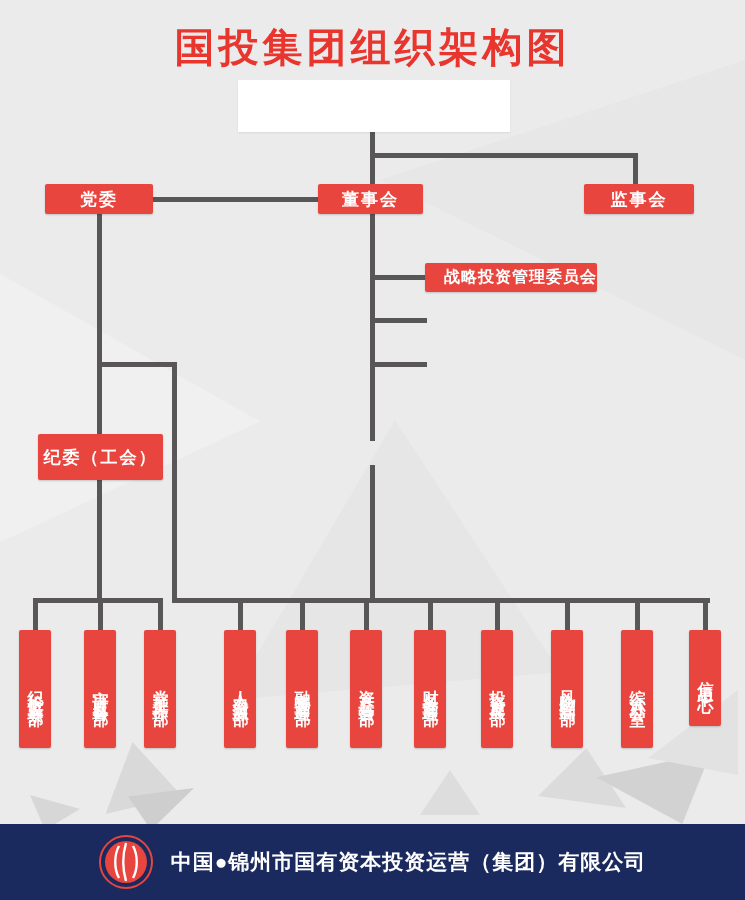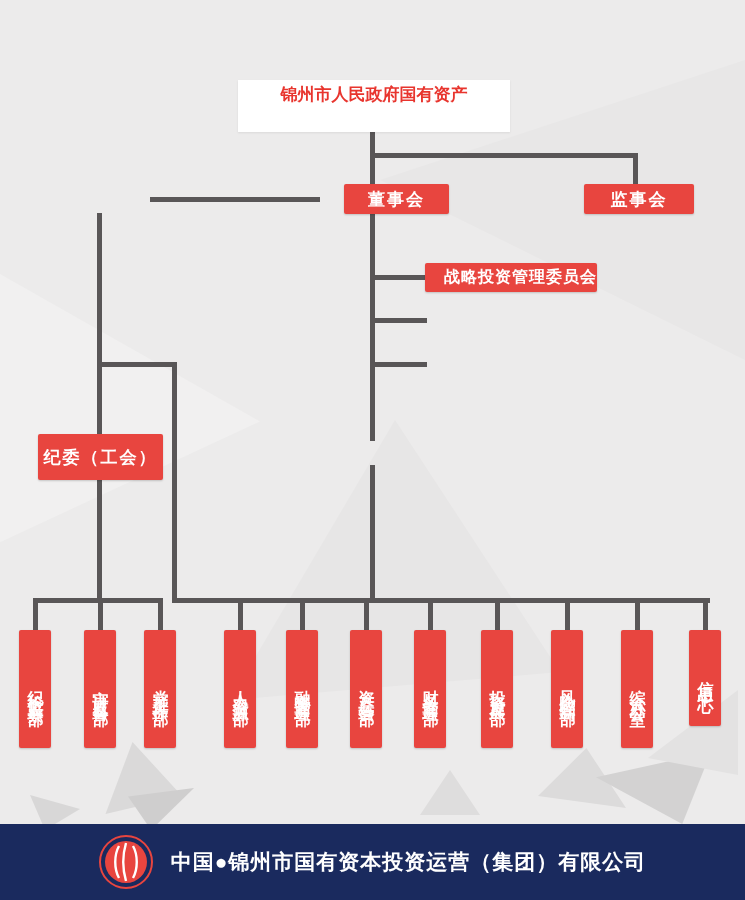--- a/index.html
+++ b/index.html
@@ -44,23 +44,23 @@
   <div class="tri" style="left:-60px;top:240px;width:320px;height:330px;background:#f1f0f0;clip-path:polygon(0 0,100% 55%,0 100%);"></div>
   <div class="tri" style="left:230px;top:420px;width:330px;height:280px;background:#e7e6e6;clip-path:polygon(0 100%,50% 0,100% 90%);"></div>
   <div class="tri" style="left:92px;top:742px;width:90px;height:72px;background:#dad9d9;clip-path:polygon(15% 100%,45% 0,100% 75%);"></div>
   <div class="tri" style="left:128px;top:788px;width:66px;height:42px;background:#cfcece;clip-path:polygon(0 20%,100% 0,35% 100%);"></div>
   <div class="tri" style="left:538px;top:748px;width:88px;height:60px;background:#dcdbdb;clip-path:polygon(0 80%,55% 0,100% 100%);"></div>
   <div class="tri" style="left:596px;top:752px;width:115px;height:72px;background:#d3d2d2;clip-path:polygon(0 35%,100% 0,75% 100%);"></div>
   <div class="tri" style="left:648px;top:690px;width:90px;height:85px;background:#e3e2e2;clip-path:polygon(100% 0,100% 100%,0 80%);"></div>
   <div class="tri" style="left:420px;top:770px;width:60px;height:45px;background:#dedddd;clip-path:polygon(0 100%,50% 0,100% 100%);"></div>
   <div class="tri" style="left:30px;top:795px;width:50px;height:35px;background:#d8d7d7;clip-path:polygon(0 0,100% 40%,30% 100%);"></div>
 
+  <div class="title">国投集团组织架构图</div>
 
   <div class="topbox">
-    <div>锦州市人民政府国有资产</div>
   </div>
 
   <div class="line" style="left:370px;top:130px;width:5px;height:57px;"></div>
   <div class="line" style="left:370px;top:153px;width:268px;height:5px;"></div>
   <div class="line" style="left:633px;top:153px;width:5px;height:34px;"></div>
   <div class="line" style="left:150px;top:197px;width:170px;height:5px;"></div>
   <div class="line" style="left:370px;top:213px;width:5px;height:228px;"></div>
   <div class="line" style="left:373px;top:275px;width:54px;height:5px;"></div>
   <div class="line" style="left:373px;top:318px;width:54px;height:5px;"></div>
   <div class="line" style="left:373px;top:362px;width:54px;height:5px;"></div>
@@ -77,21 +77,24 @@
   <div class="line" style="left:158px;top:598px;width:5px;height:36px;"></div>
   <div class="line" style="left:238px;top:598px;width:5px;height:36px;"></div>
   <div class="line" style="left:300px;top:598px;width:5px;height:36px;"></div>
   <div class="line" style="left:364px;top:598px;width:5px;height:36px;"></div>
   <div class="line" style="left:428px;top:598px;width:5px;height:36px;"></div>
   <div class="line" style="left:495px;top:598px;width:5px;height:36px;"></div>
   <div class="line" style="left:565px;top:598px;width:5px;height:36px;"></div>
   <div class="line" style="left:635px;top:598px;width:5px;height:36px;"></div>
   <div class="line" style="left:703px;top:598px;width:5px;height:36px;"></div>
 
-  <div class="box" style="left:318px;top:184px;width:105px;height:30px;margin-left:26px;">
+  <div class="box" style="left:45px;top:184px;width:108px;height:30px;">
+    <span>党委</span>
+  </div>
+  <div class="box" style="left:318px;top:184px;width:105px;height:30px;">
     <span>董事会</span>
   </div>
   <div class="box" style="left:584px;top:184px;width:110px;height:30px;">
     <span>监事会</span>
   </div>
 
   <div class="box small" style="left:425px;top:263px;width:172px;height:29px;justify-content:flex-end;">
     <span>战略投资管理委员会</span>
   </div>
 

